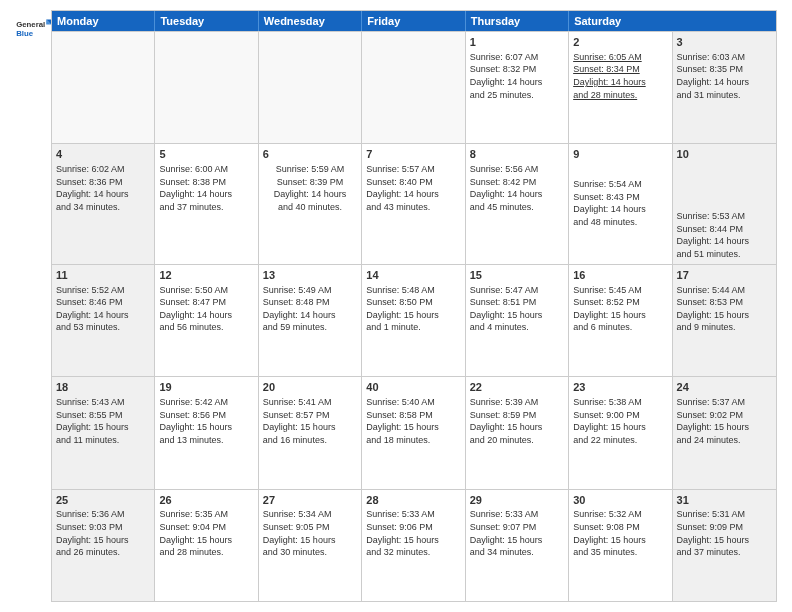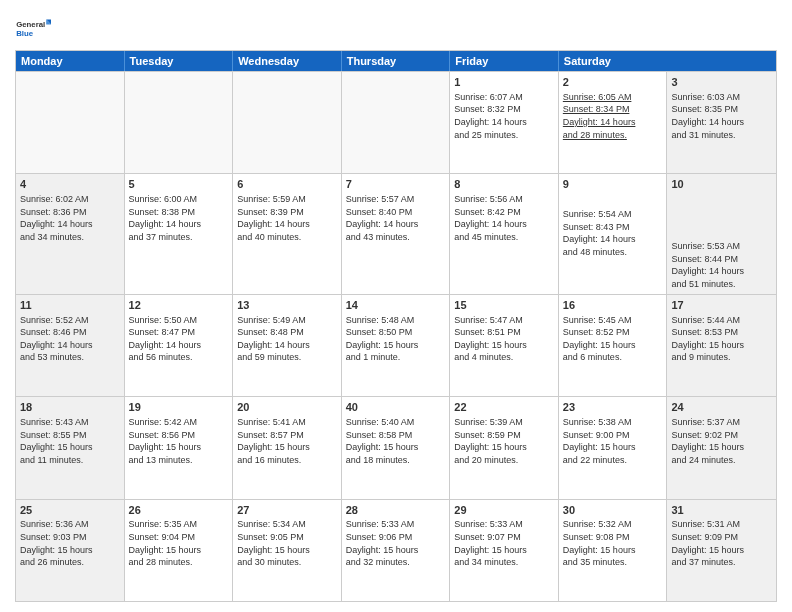--- a/index.html
+++ b/index.html
@@ -8,21 +8,21 @@
       background: #fff;
       width: 792px;
       height: 612px;
       overflow: hidden;
     }
     .page {
       width: 792px;
       height: 612px;
       padding: 10px 15px 10px 15px;
       display: flex;
-      flex-direction: column;
+      flex-direction: row;
     }
     .header {
       display: flex;
       align-items: flex-start;
       justify-content: space-between;
       margin-bottom: 4px;
     }
     .logo {
       display: flex;
       align-items: center;
@@ -113,22 +113,22 @@
       <div class="main-title"></div>
       <div class="subtitle"></div>
     </div>
   </div>
 
   <div class="calendar">
     <div class="day-headers">
         <div class="day-header">Monday</div>
         <div class="day-header">Tuesday</div>
         <div class="day-header">Wednesday</div>
+        <div class="day-header">Friday</div>
         <div class="day-header">Thursday</div>
-        <div class="day-header">Friday</div>
         <div class="day-header">Saturday</div>
       </div>
     <div class="calendar-body">
     <div class="week-row">
           <div class="day-cell empty"></div>
           <div class="day-cell empty"></div>
           <div class="day-cell empty"></div>
           <div class="day-cell empty"></div>
           <div class="day-cell">
             <div class="day-num">1</div>
@@ -162,21 +162,21 @@
           </div>
           <div class="day-cell">
             <div class="day-num">5</div>
             <div class="day-info" style="white-space: pre-line;">Sunrise: 6:00 AM
 Sunset: 8:38 PM
 Daylight: 14 hours
 and 37 minutes.</div>
           </div>
           <div class="day-cell">
             <div class="day-num">6</div>
-            <div class="day-info" style="white-space: pre-line;">Sunrise: 5:59 AM
+            <div class="day-info" style="white-space: pre-line; text-align: center;">Sunrise: 5:59 AM
 Sunset: 8:39 PM
 Daylight: 14 hours
 and 40 minutes.</div>
           </div>
           <div class="day-cell">
             <div class="day-num">7</div>
             <div class="day-info" style="white-space: pre-line;">Sunrise: 5:57 AM
 Sunset: 8:40 PM
 Daylight: 14 hours
 and 43 minutes.</div>

